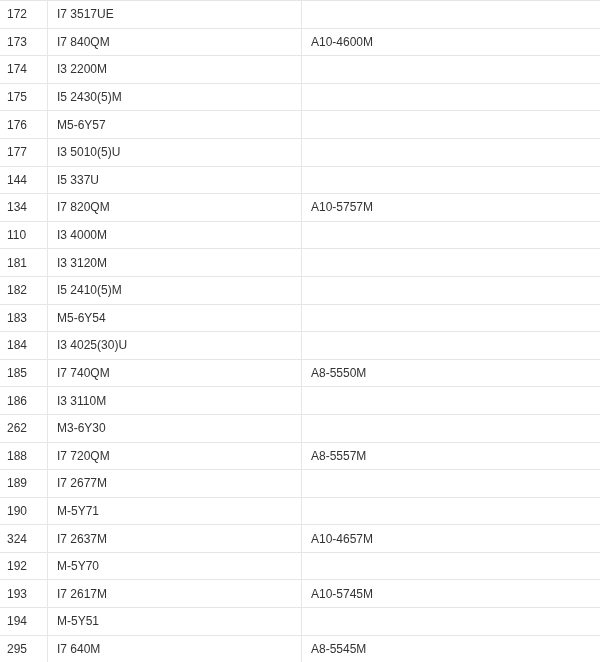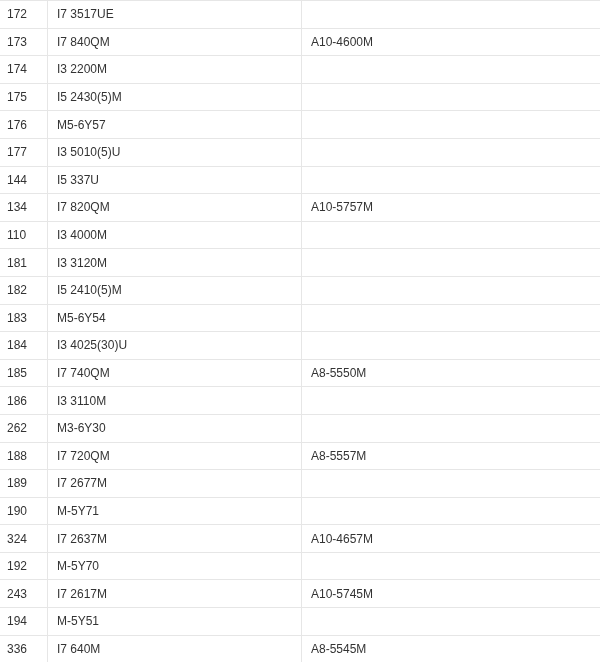--- a/index.html
+++ b/index.html
@@ -154,28 +154,28 @@
         <td class="col-rank">324</td>
         <td class="col-intel">I7 2637M</td>
         <td class="col-amd">A10-4657M</td>
       </tr>
       <tr>
         <td class="col-rank">192</td>
         <td class="col-intel">M-5Y70</td>
         <td class="col-amd"></td>
       </tr>
       <tr>
-        <td class="col-rank">243</td>
+        <td class="col-rank">193</td>
         <td class="col-intel">I7 2617M</td>
         <td class="col-amd">A10-5745M</td>
       </tr>
       <tr>
         <td class="col-rank">194</td>
         <td class="col-intel">M-5Y51</td>
         <td class="col-amd"></td>
       </tr>
       <tr>
-        <td class="col-rank">336</td>
+        <td class="col-rank">295</td>
         <td class="col-intel">I7 640M</td>
         <td class="col-amd">A8-5545M</td>
       </tr>
     </tbody>
 </table>
 
 </body></html>

